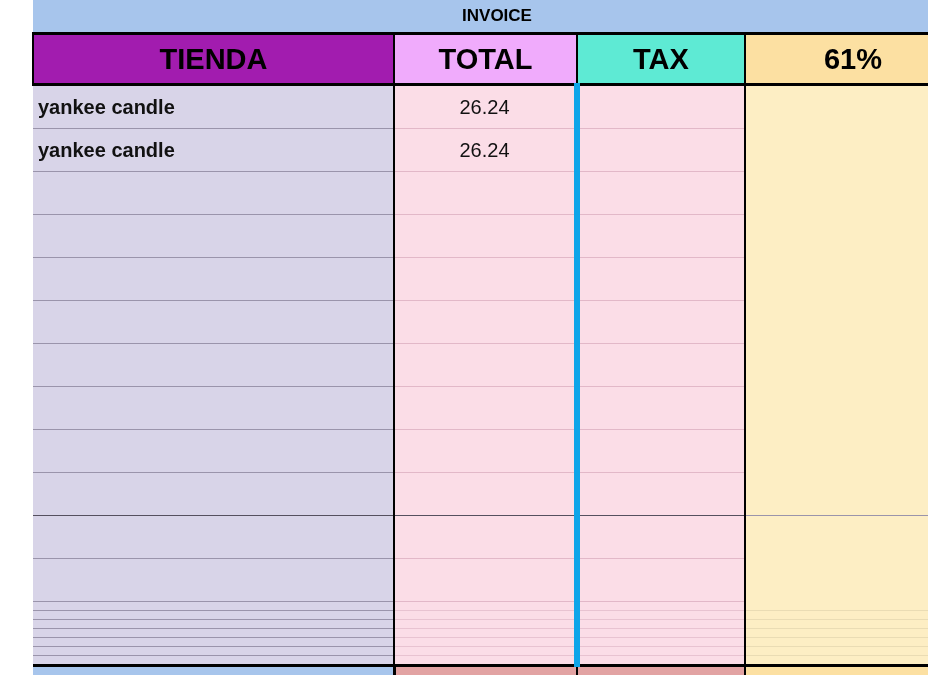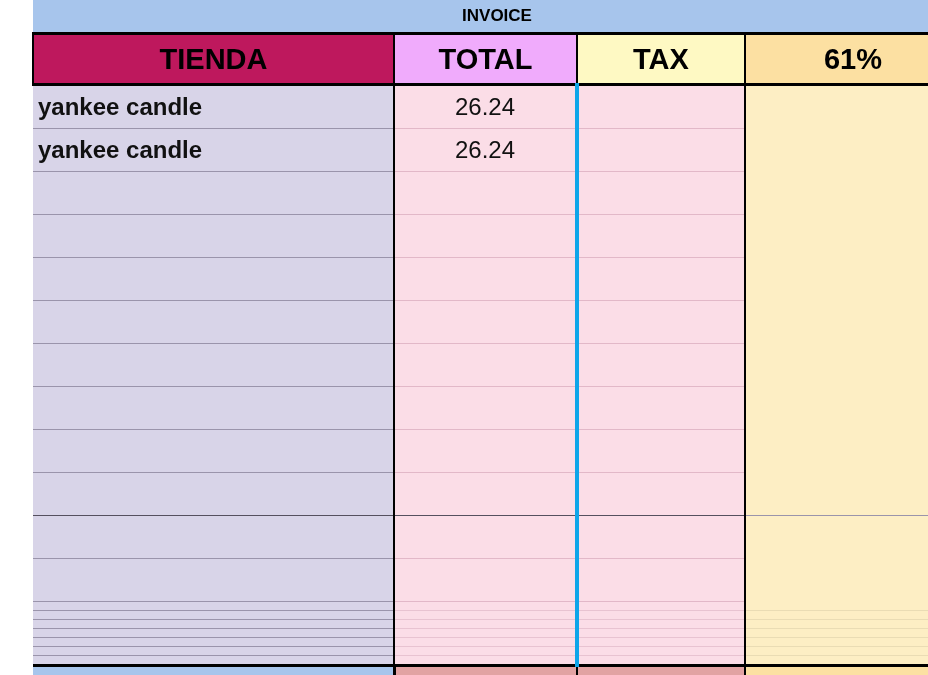--- a/index.html
+++ b/index.html
@@ -56,45 +56,45 @@
     vertical-align: middle;
     text-align: center;
     font-weight: bold;
     font-size: 29px;
     color: #000000;
     border-top: 3px solid #000000;
     border-bottom: 3px solid #000000;
     border-left: 2px solid #000000;
     border-right: 2px solid #000000;
   }
-  .hd-tienda { background: #be185d; }
+  .hd-tienda { background: #a21caf; }
   .hd-total  { background: #f0abfc; }
-  .hd-tax    { background: #fef9c3; }
+  .hd-tax    { background: #5eead4; }
   .hd-pct    { background: #fce0a2; font-size: 25px; border-right: none; }
 
   
   .body-row td {
     height: 42px;
     vertical-align: middle;
-    font-size: 24px;
+    font-size: 20px;
     color: #111111;
     border-bottom: 1px solid #9a94ab;
   }
   .cell-tienda {
     background: #d8d4e8;
     text-align: left;
     padding-left: 5px !important;
     font-weight: bold;
     font-size: 19px;
     border-right: 2px solid #000000;
   }
   .cell-total {
     background: #fbdde7;
     text-align: center;
-    border-right: 4px solid #0ea5e9;
+    border-right: 6px solid #0ea5e9;
     border-bottom: 1px solid #e2b8c8 !important;
   }
   .cell-tax {
     background: #fbdde7;
     text-align: center;
     border-right: 2px solid #000000;
     border-bottom: 1px solid #e2b8c8 !important;
   }
   .cell-pct {
     background: #fdeec4;

